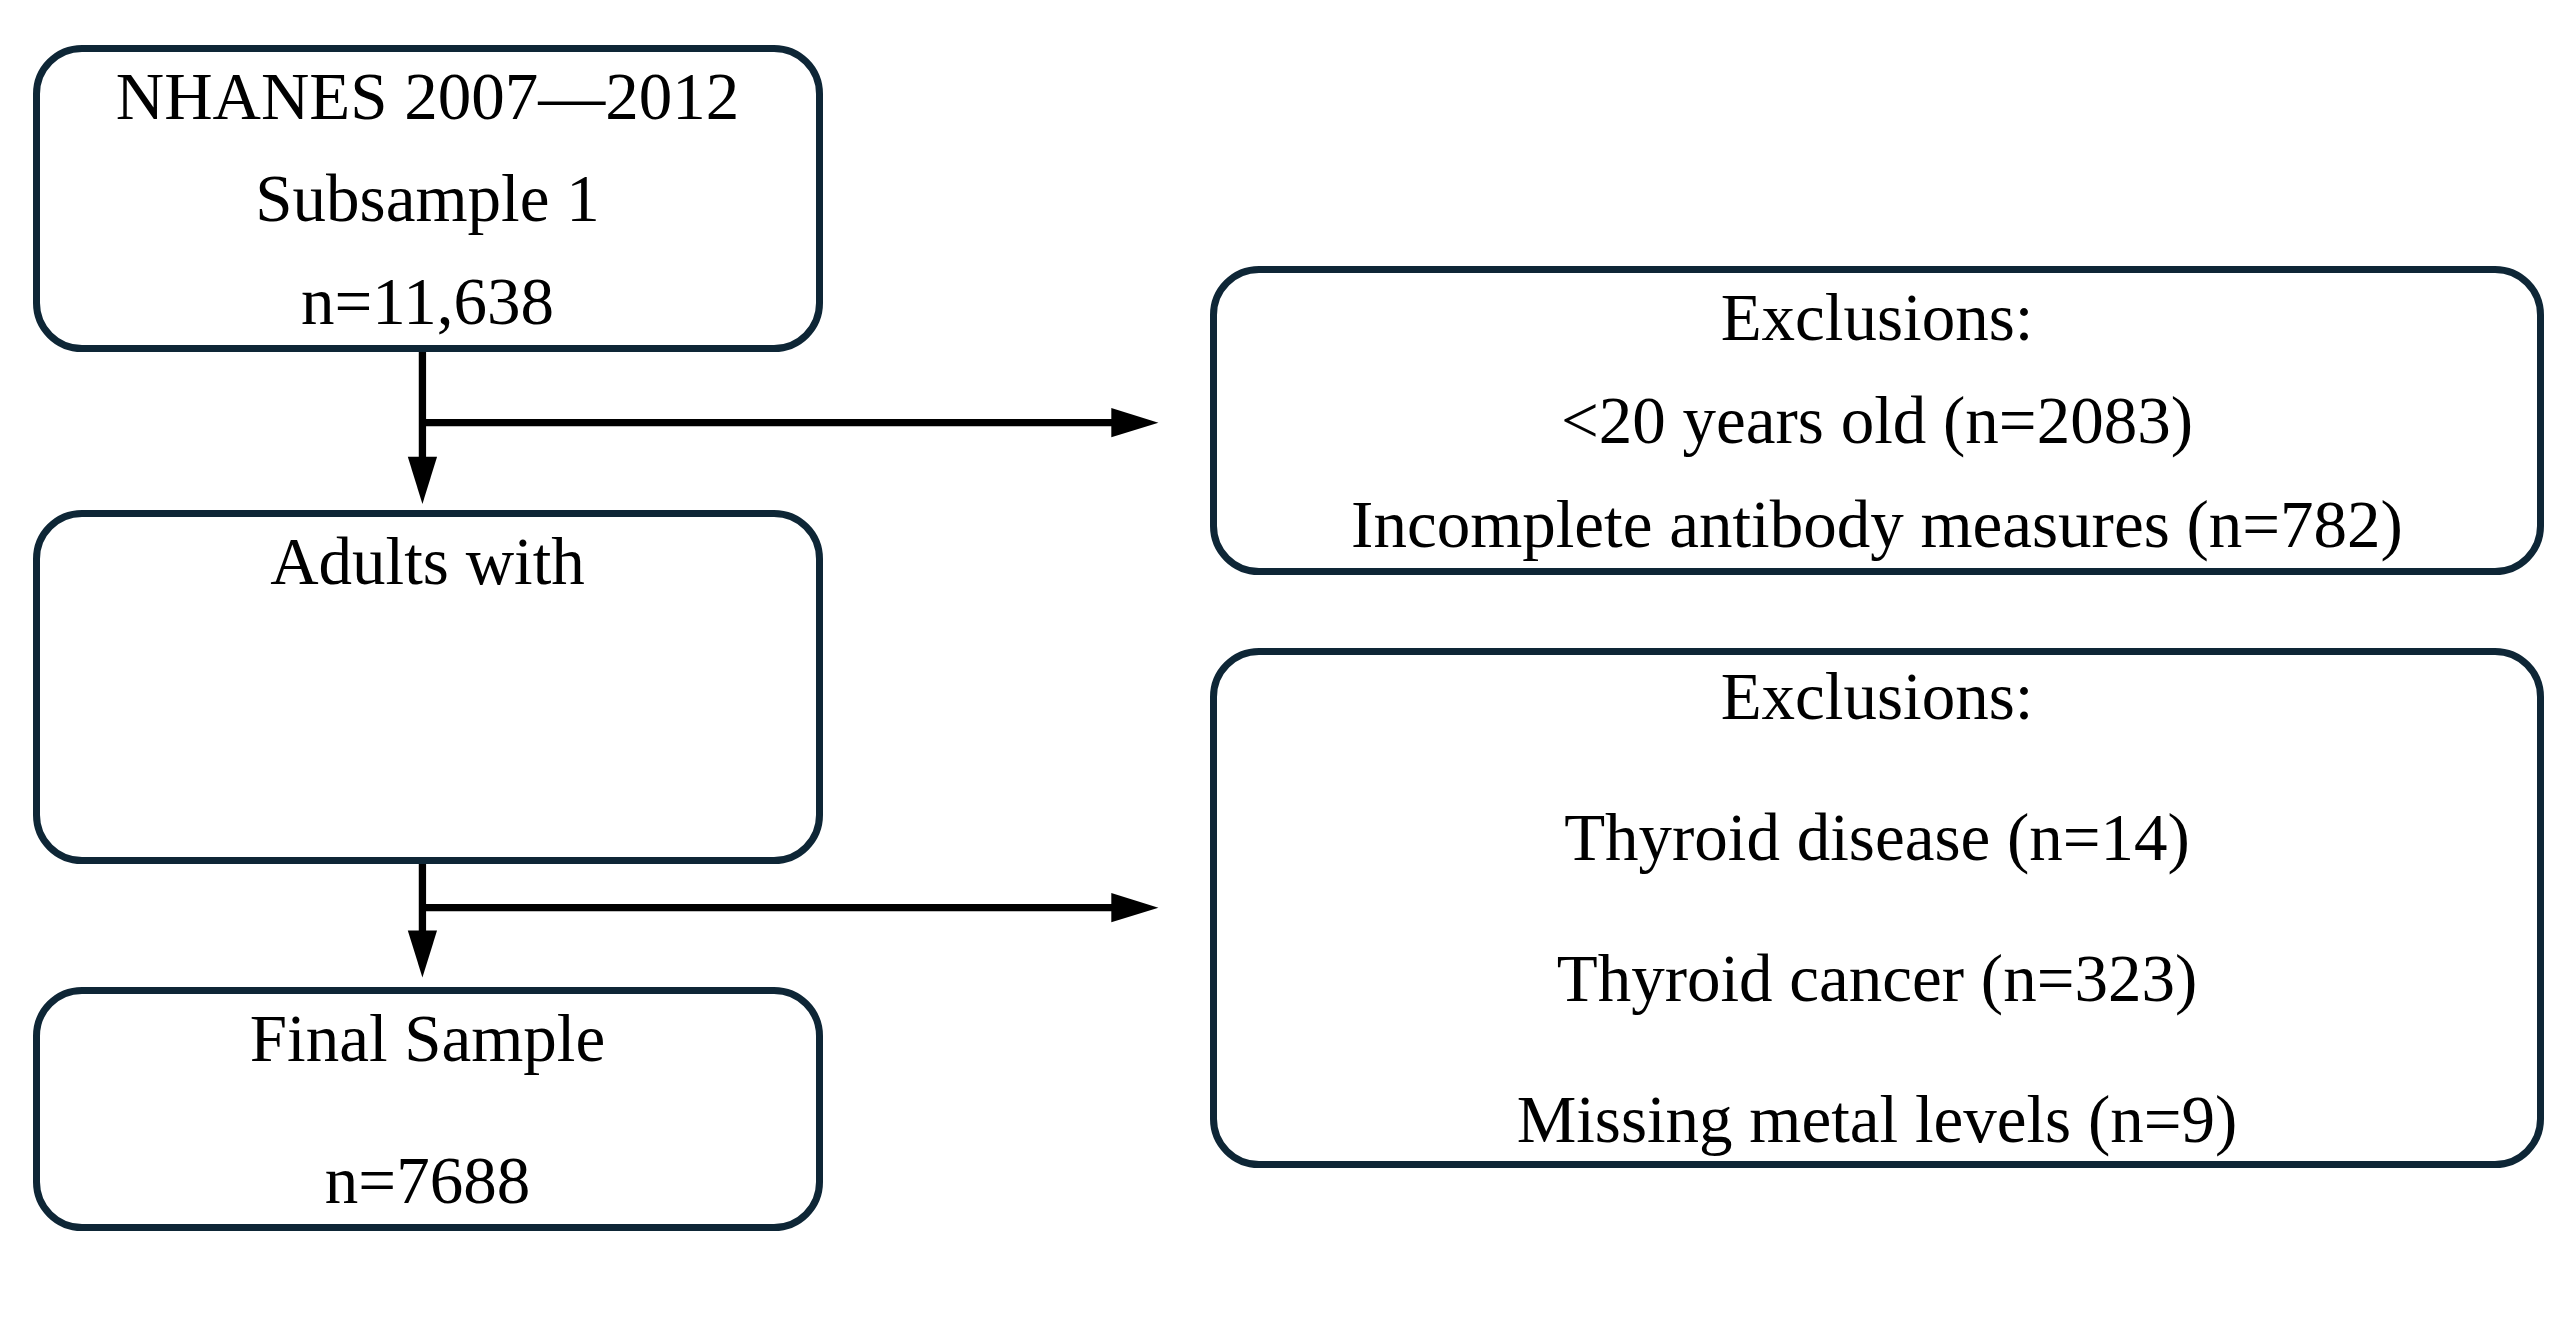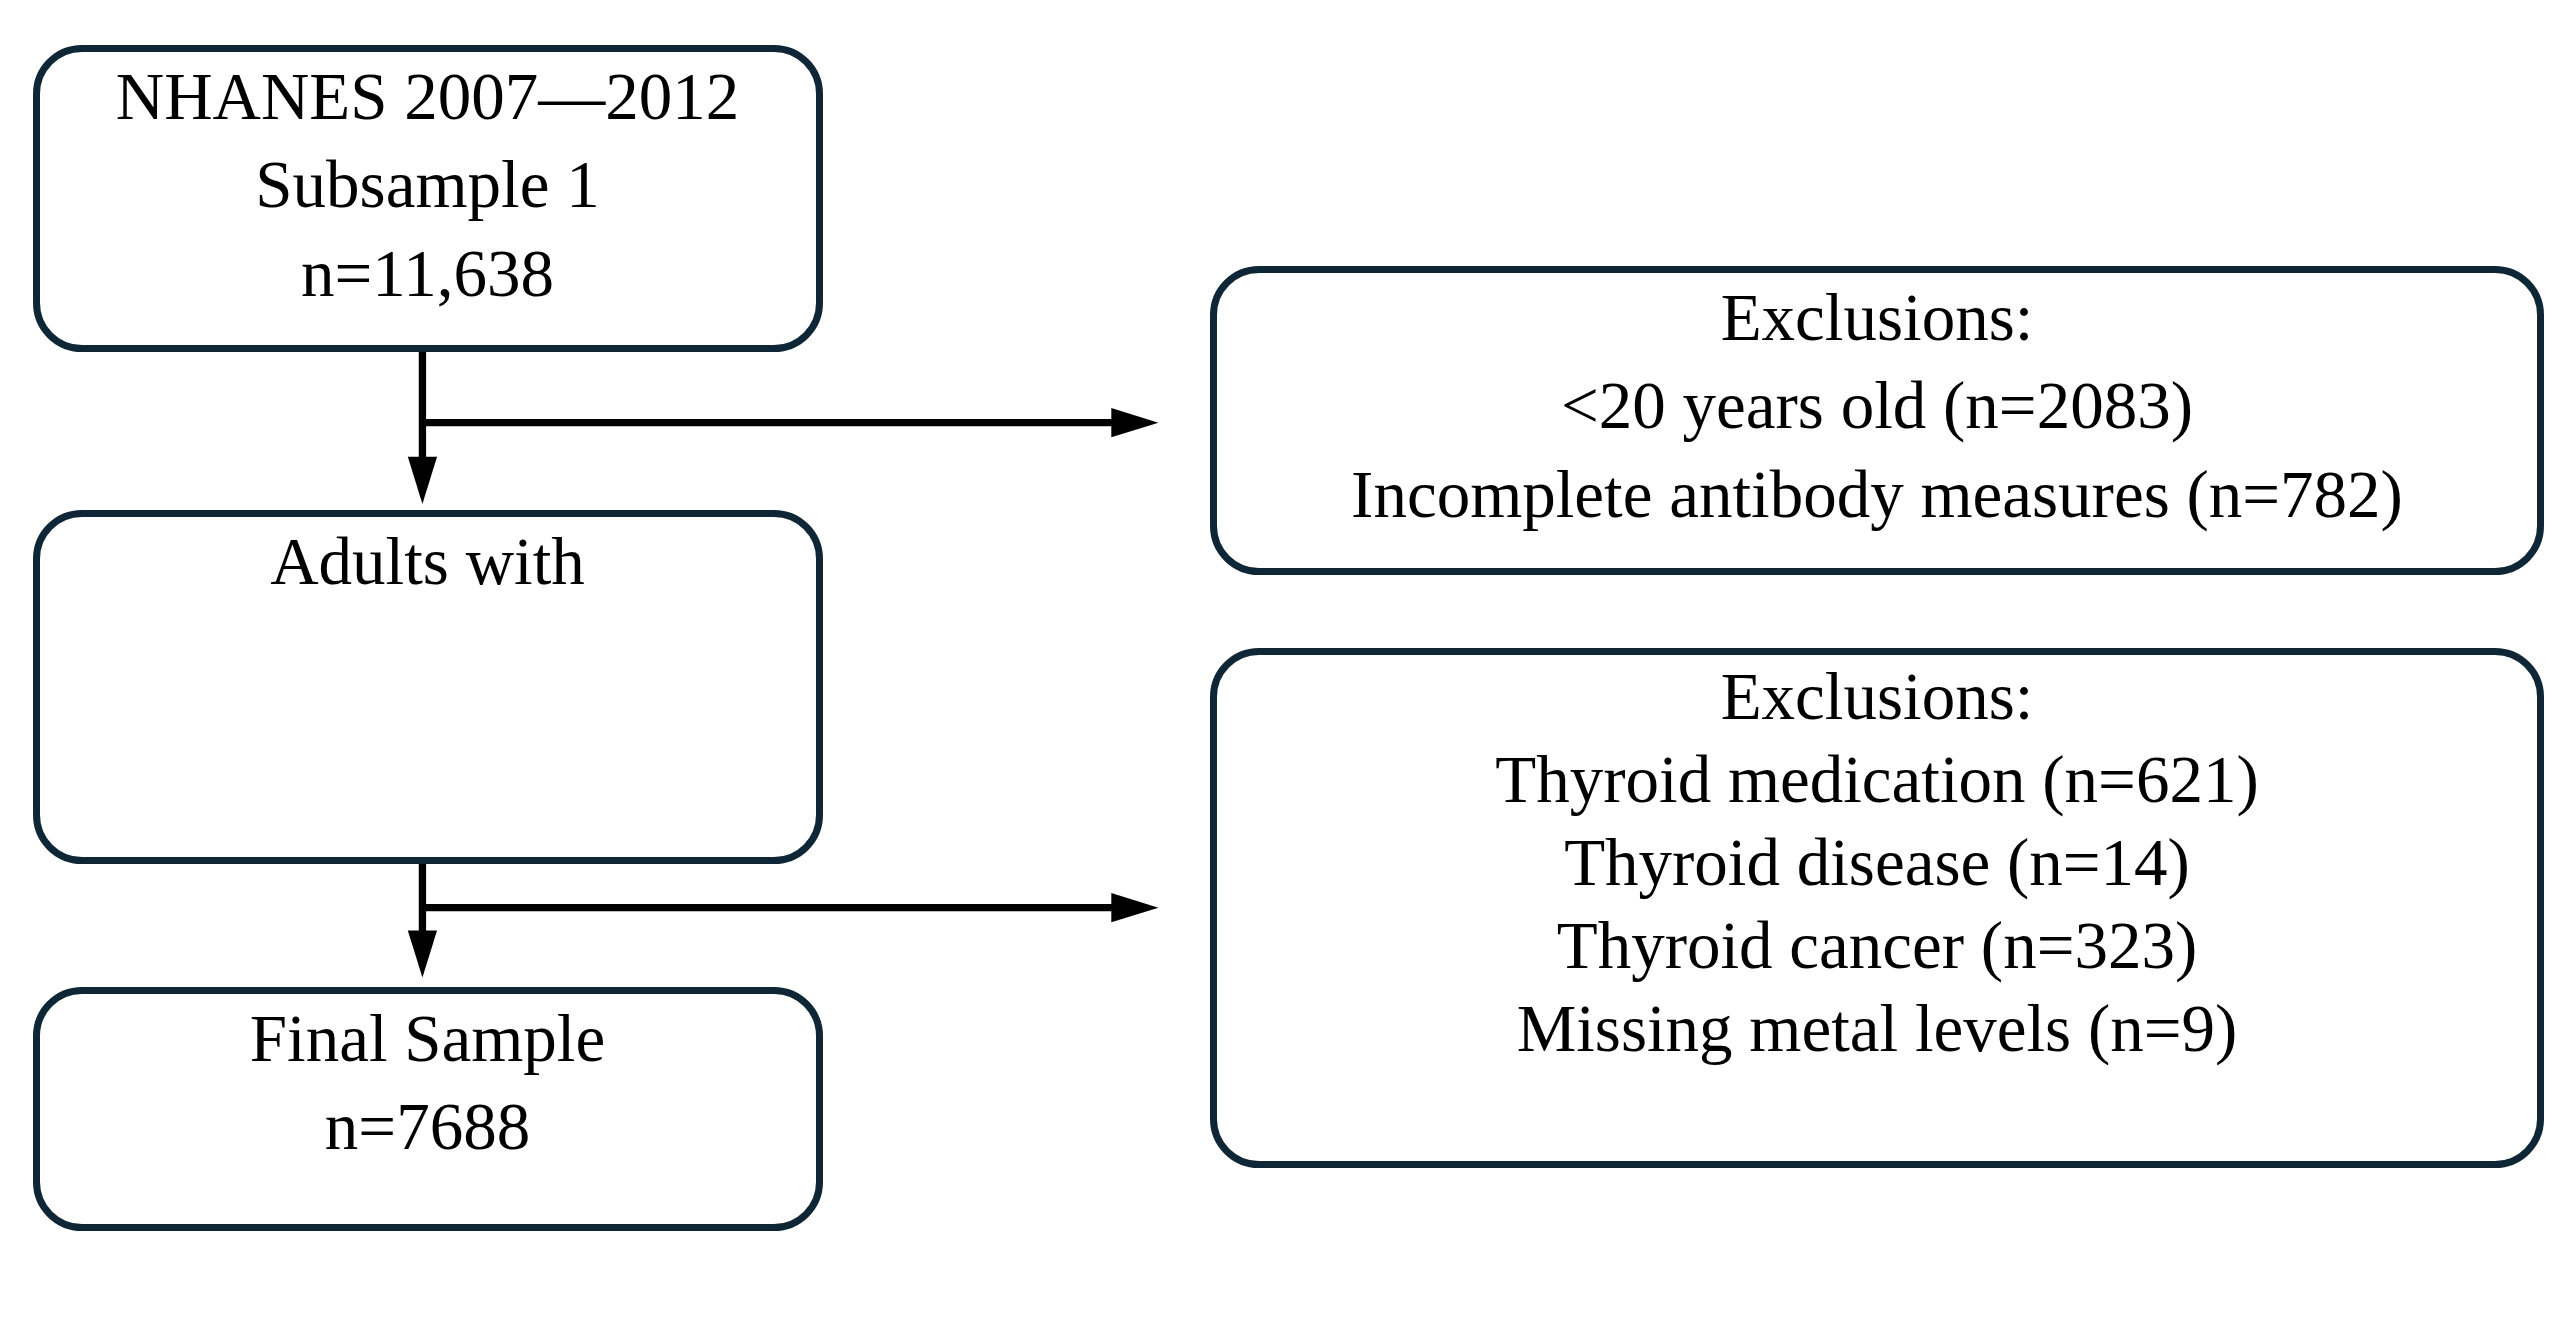--- a/index.html
+++ b/index.html
@@ -23,21 +23,21 @@
     height: 1336px;
     background: var(--background);
   }
   .box {
     position: absolute;
     border: 7.3px solid var(--box-border);
     border-radius: 49px;
     background: var(--background);
     display: flex;
     flex-direction: column;
-    justify-content: flex-start;
+    justify-content: space-between;
     align-items: center;
     text-align: center;
   }
   .box .line {
     font-size: 67px;
     line-height: 1.32;
     white-space: nowrap;
     color: var(--text);
   }
   .box.tight .line { line-height: 1.24; }
@@ -88,21 +88,20 @@
     <div class="line">&lt;20 years old (n=2083)</div>
     <div class="line">Incomplete antibody measures (n=782)</div>
   </div>
 
   <div class="box" id="box-adults">
     <div class="line">Adults with</div>
   </div>
 
   <div class="box tight" id="box-excl2">
     <div class="line">Exclusions:</div>
-    <div class="line">Thyroid medication (n=621)</div>
     <div class="line">Thyroid disease (n=14)</div>
     <div class="line">Thyroid cancer (n=323)</div>
     <div class="line">Missing metal levels (n=9)</div>
   </div>
 
   <div class="box" id="box-final">
     <div class="line">Final Sample</div>
     <div class="line">n=7688</div>
   </div>
 

